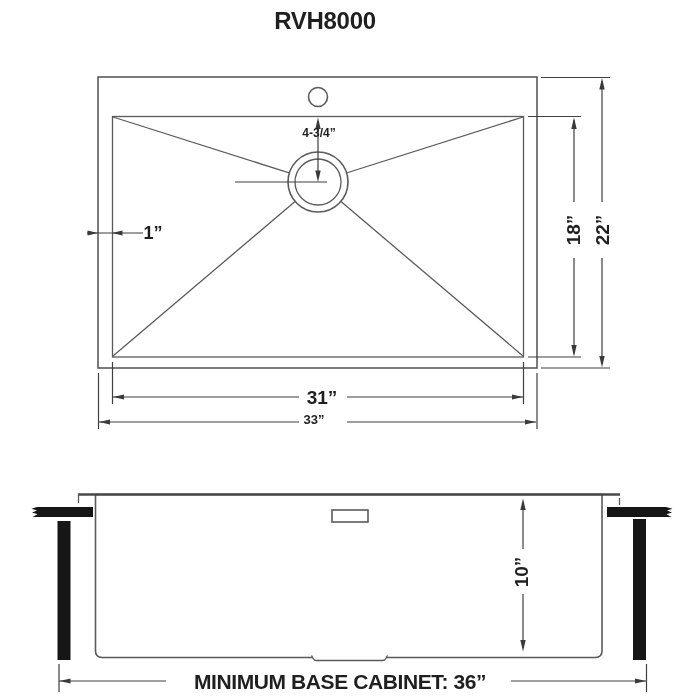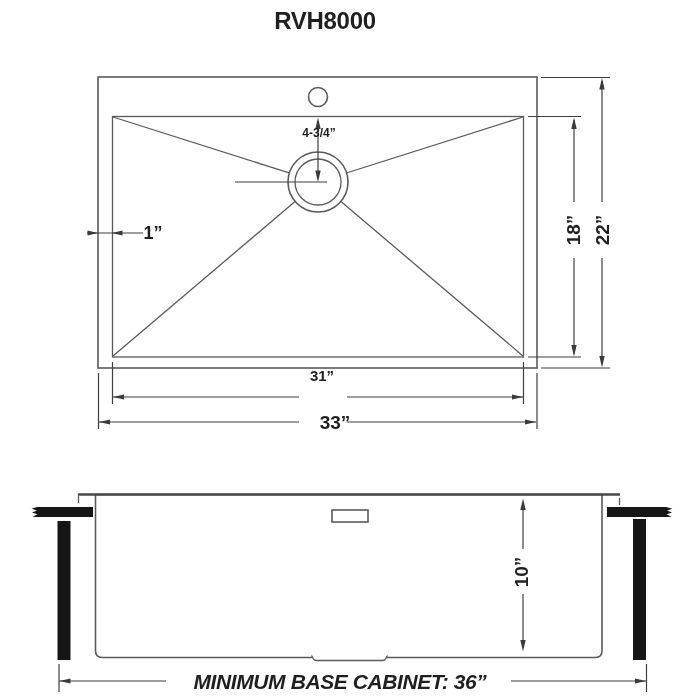--- a/index.html
+++ b/index.html
@@ -5,27 +5,27 @@
   html,body{margin:0;padding:0;background:#ffffff;}
   #stage{
     position:relative;width:700px;height:700px;background:#ffffff;overflow:hidden;
     font-family:"Liberation Sans","DejaVu Sans",sans-serif;color:#1a1a1a;
   }
   .lbl{position:absolute;font-weight:bold;color:#1f1f1f;white-space:nowrap;
        text-align:center;line-height:1;}
   #title{left:225px;top:9px;width:200px;font-size:24px;letter-spacing:-0.3px;}
   #dim-4-3-4{left:269px;top:127px;width:100px;font-size:12px;}
   #dim-1{left:133px;top:224px;width:40px;font-size:18px;}
-  #dim-31{left:272px;top:368px;width:100px;font-size:15px;}
-  #dim-33{left:285px;top:413px;width:100px;font-size:19px;}
+  #dim-31{left:272px;top:388px;width:100px;font-size:19px;}
+  #dim-33{left:264px;top:413px;width:100px;font-size:13px;}
   .rot{transform:rotate(-90deg);transform-origin:center center;}
   #dim-18{left:543px;top:221px;width:60px;height:18px;font-size:19px;}
   #dim-22{left:572px;top:221px;width:60px;height:18px;font-size:19px;}
   #dim-10{left:491px;top:563px;width:60px;height:18px;font-size:19px;}
-  #cabinet-note{left:164px;top:671px;width:352px;font-size:21px;letter-spacing:-0.4px;font-style:italic;}
+  #cabinet-note{left:164px;top:671px;width:352px;font-size:21px;letter-spacing:-0.4px;}
   svg{position:absolute;left:0;top:0;}
   .thin{stroke:#5a5a5a;stroke-width:1.3;fill:none;}
   .thin2{stroke:#5a5a5a;stroke-width:1.6;fill:none;}
   .dim{stroke:#3f3f3f;stroke-width:1.2;fill:none;}
   .arrow{fill:#3a3a3a;stroke:none;}
   .heavy{fill:#161616;stroke:none;}
   .whitefill{fill:#ffffff;}
 </style>
 </head>
 <body>

